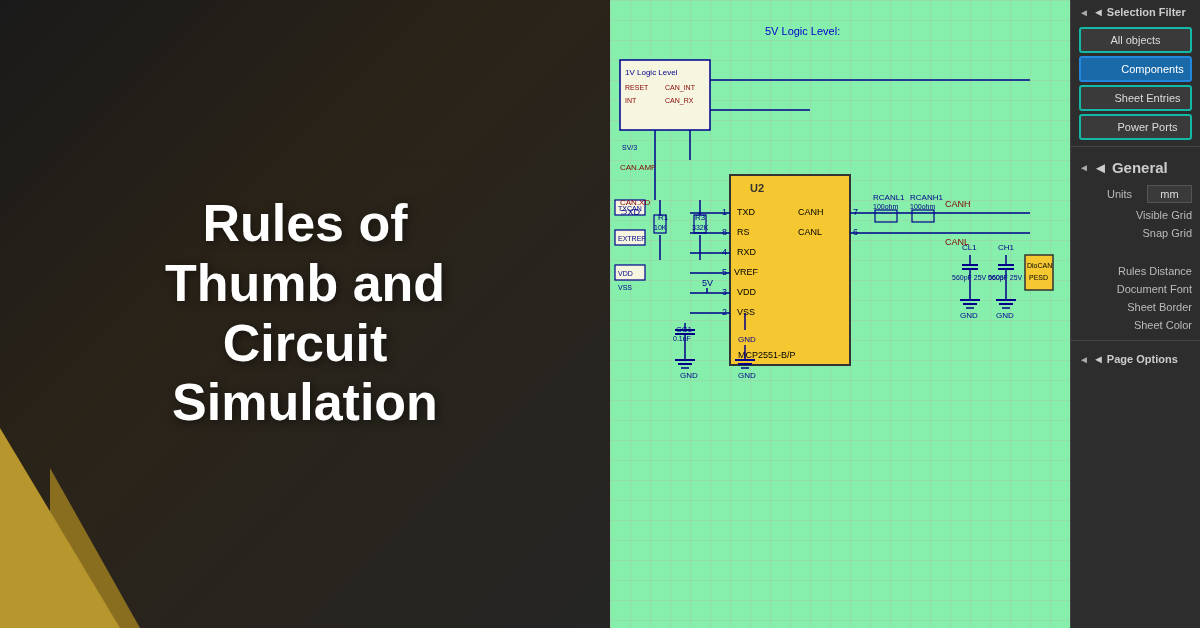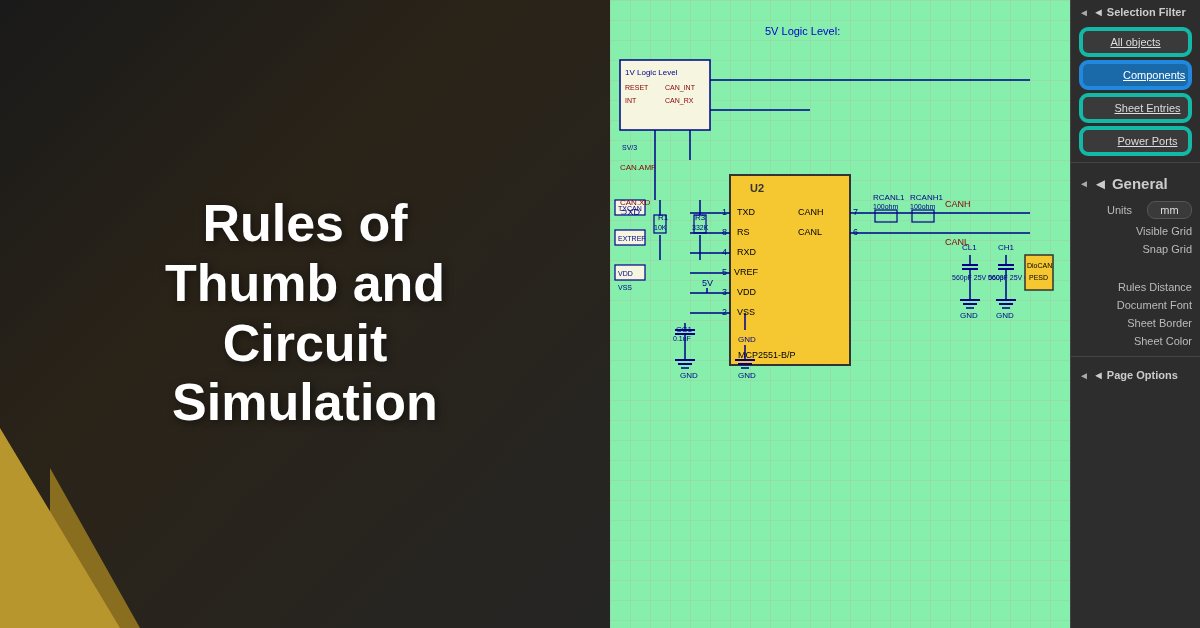--- a/index.html
+++ b/index.html
@@ -112,27 +112,26 @@
       font-size: 10px;
       color: #aaa;
     }
 
     .panel-button {
       display: block;
       width: calc(100% - 16px);
       margin: 3px 8px;
       padding: 5px 6px;
       background: #3a3a3a;
-      border: 4px solid #14b8a6;
-      border-radius: 9px;
+      border: 2px solid #14b8a6;
+      border-radius: 3px;
       color: #ddd;
       font-size: 11px;
       text-align: center;
       cursor: pointer;
-      text-decoration: underline;
     }
 
     .panel-button.active {
       background: #1a6aaa;
       border-color: #2288dd;
       color: white;
       padding-left: 40px;
     }
 
     .panel-button.truncated {
@@ -154,21 +153,21 @@
       justify-content: flex-end;
       align-items: center;
       padding: 3px 8px;
       color: #bbb;
       font-size: 11px;
     }
 
     .prop-value-box {
       background: #3a3a3a;
       border: 1px solid #555;
-      border-radius: 8px;
+      border-radius: 0;
       color: #ddd;
       font-size: 11px;
       padding: 2px 4px;
       width: 45px;
       text-align: center;
       margin-left: 4px;
     }
 
     
     .schematic-svg {

